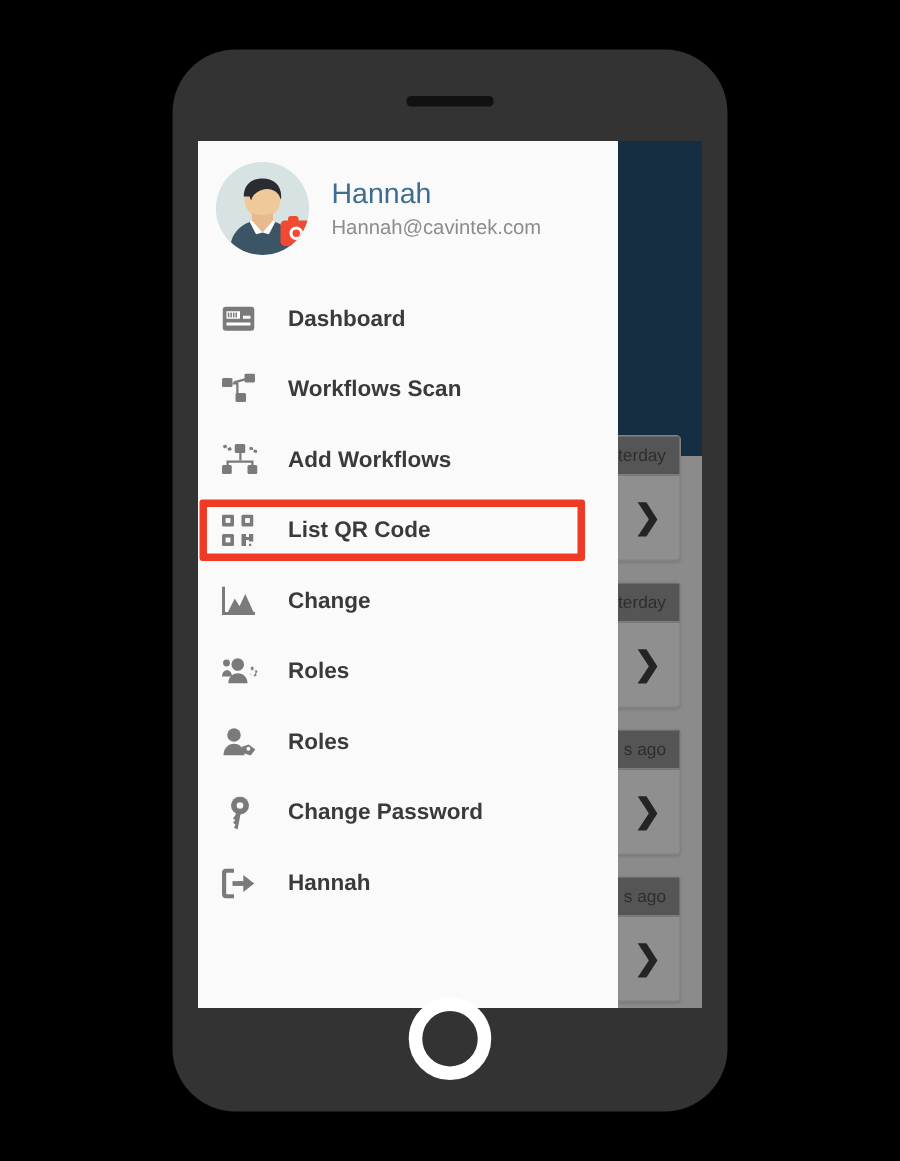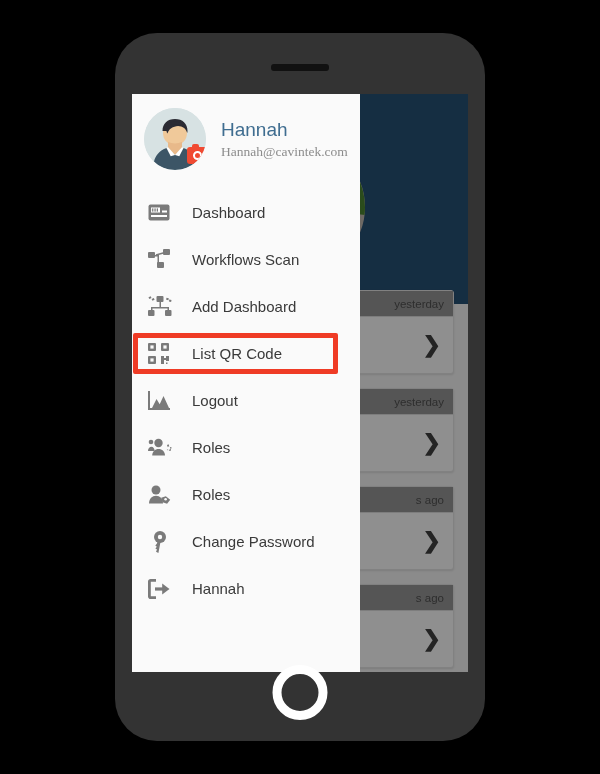--- a/index.html
+++ b/index.html
@@ -177,21 +177,21 @@
     position: absolute;
     inset: 0;
     background: rgba(26, 26, 26, 0.47);
   }
 
   
   #drawer {
     position: absolute;
     left: 0;
     top: 0;
-    width: 228px;
+    width: 280px;
     height: 100%;
     background: #fafafa;
     overflow: hidden;
   }
 
   #profile {
     display: flex;
     align-items: center;
     padding: 14px 0 16px 12px;
   }
@@ -248,32 +248,32 @@
     font-size: 19px;
     color: #3f6d90;
     line-height: 1.25;
   }
 
   #profile-email {
     font-size: 13.5px;
     color: #8c8c8c;
     margin-top: 2px;
     line-height: 1.2;
-    font-family: Liberation Serif, serif;
   }
 
   #menu { padding-top: 3px; }
 
   .menu-item {
     position: relative;
     display: flex;
     align-items: center;
     height: 47px;
     padding-left: 16px;
     box-sizing: border-box;
+    font-weight: bold;
   }
 
   .menu-icon {
     width: 30px;
     flex: 0 0 30px;
     display: flex;
     align-items: center;
     justify-content: flex-start;
     color: #7a7a7a;
   }
@@ -428,21 +428,21 @@
                 <rect x="0" y="14" width="6.5" height="6" rx="1"></rect>
                 <rect x="17" y="14" width="6.5" height="6" rx="1"></rect>
                 <path d="M11.5 6h1.5v5h-1.5z"></path>
                 <path d="M3 14V11h18v3h-1.5v-1.5H4.5V14z"></path>
                 <path d="M0.5 1.2l2.2-0.9 0.8 1.8-2.2 0.9z"></path>
                 <path d="M3.6 2.9l2.2-0.9 0.8 1.8-2.2 0.9z"></path>
                 <path d="M18.5 1.8l2.3 0.5-0.4 1.9-2.3-0.5z"></path>
                 <path d="M21.3 3.6l2.2 0.5-0.4 1.9-2.2-0.5z"></path>
               </svg>
             </span>
-            <span class="menu-label">Add Dashboard</span>
+            <span class="menu-label">Add Workflows</span>
           </div>
 
           <div class="menu-item highlighted">
             <span class="menu-icon">
               <svg width="21" height="21" viewBox="0 0 21 21" xmlns="http://www.w3.org/2000/svg" fill="#7a7a7a">
                 <rect x="0" y="0" width="8" height="8" rx="1"></rect>
                 <rect x="2.4" y="2.4" width="3.2" height="3.2" fill="#fafafa"></rect>
                 <rect x="13" y="0" width="8" height="8" rx="1"></rect>
                 <rect x="15.4" y="2.4" width="3.2" height="3.2" fill="#fafafa"></rect>
                 <rect x="0" y="13" width="8" height="8" rx="1"></rect>
@@ -457,21 +457,21 @@
           </div>
 
           <div class="menu-item">
             <span class="menu-icon">
               <svg width="22" height="19" viewBox="0 0 22 19" xmlns="http://www.w3.org/2000/svg" fill="#7a7a7a">
                 <rect x="0" y="0" width="2" height="19"></rect>
                 <rect x="0" y="17" width="22" height="2"></rect>
                 <path d="M4 17l4.5-9 3.2 5.2L15.5 5l5.5 12z"></path>
               </svg>
             </span>
-            <span class="menu-label">Logout</span>
+            <span class="menu-label">Change</span>
           </div>
 
           <div class="menu-item">
             <span class="menu-icon">
               <svg width="24" height="20" viewBox="0 0 24 20" xmlns="http://www.w3.org/2000/svg" fill="#7a7a7a">
                 <circle cx="3" cy="4" r="2.3"></circle>
                 <path d="M0 13c0-2.6 1.5-4.2 3.4-4.2S6.6 10.4 6.6 13z"></path>
                 <circle cx="10.5" cy="5" r="4.2"></circle>
                 <path d="M4.2 17.5c0-4 2.9-6.6 6.4-6.6s6.4 2.6 6.4 6.6z"></path>
                 <path d="M19 7.2l1.1-0.9 1 0.6-0.3 1.4 0.9 0.9 1.4-0.3 0.6 1-1 1.1 0.3 1.4-1.3 0.6-0.9-1.1-1.4 0.3-0.6-1.2 1.1-0.9-0.3-1.4z"></path>

